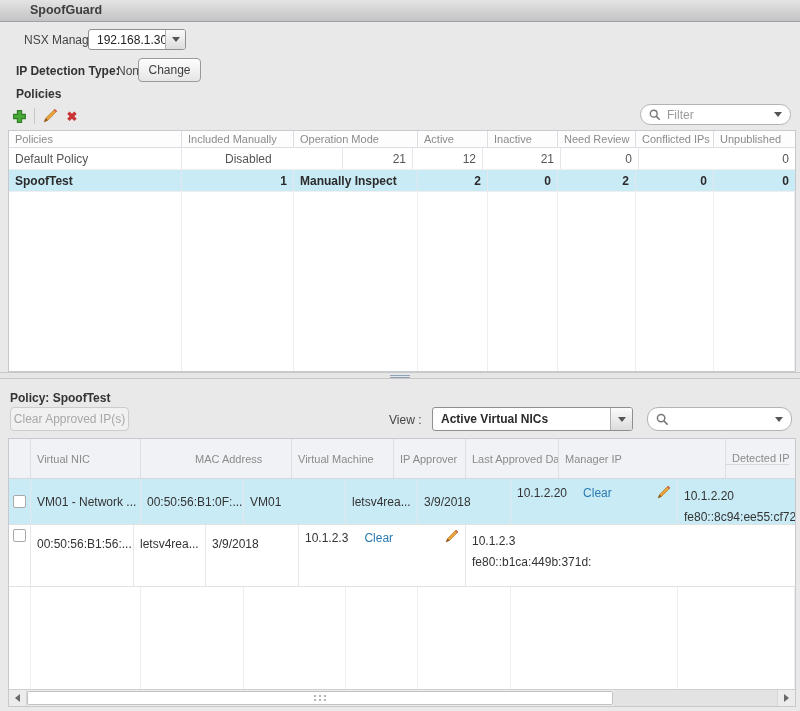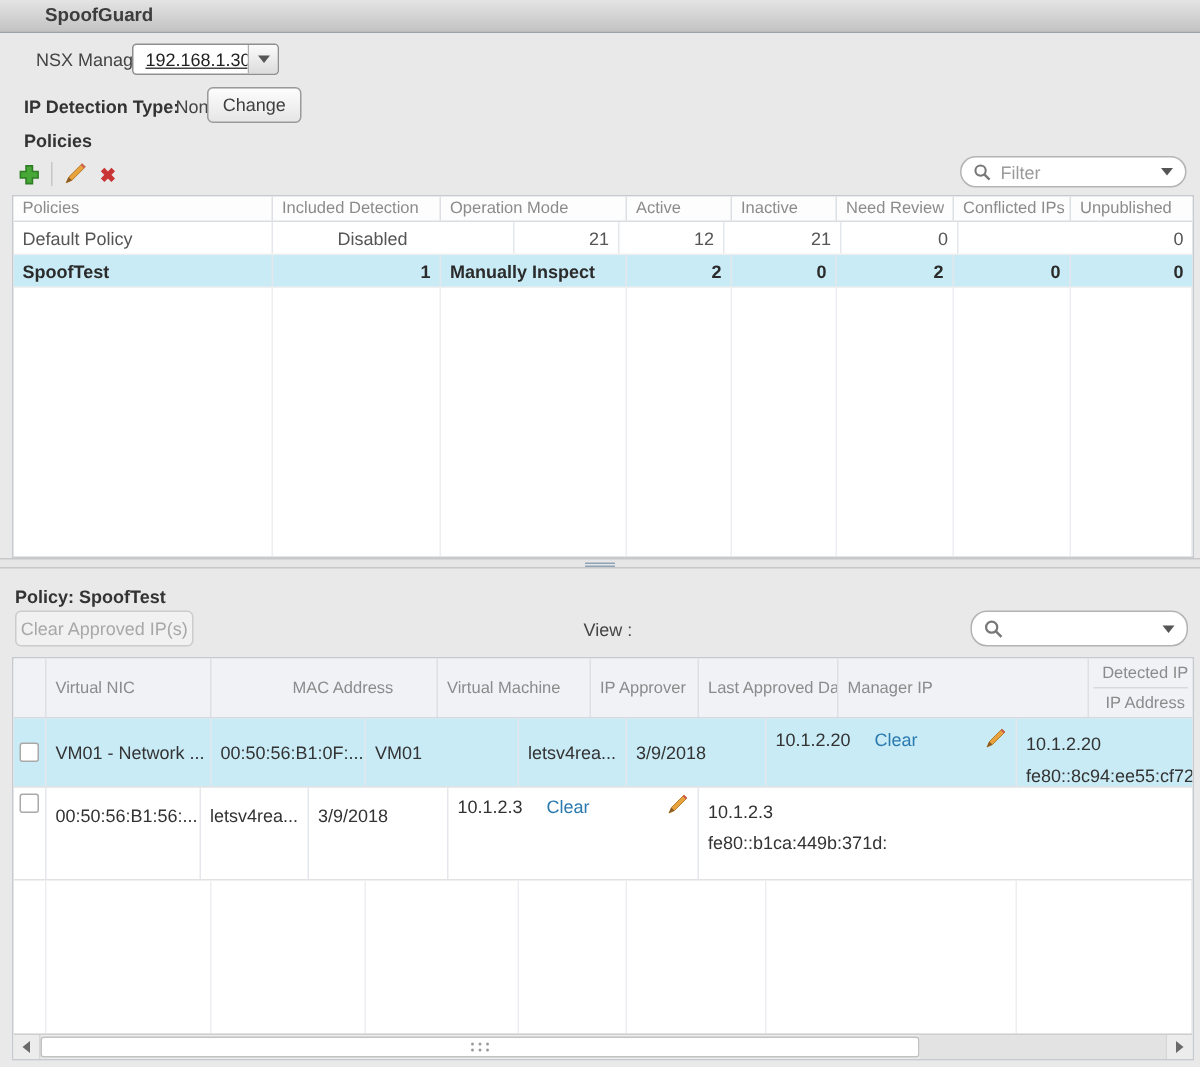--- a/index.html
+++ b/index.html
@@ -9,21 +9,21 @@
 
   
   .titlebar { position:absolute; left:0; top:0; width:800px; height:22px;
     background:linear-gradient(#e4e4e4,#c3c3c3); border-bottom:1px solid #9aa1a8;
     line-height:21px; padding-left:30px; font-weight:bold; color:#3d3d3d; font-size:12.5px; }
 
   
   .lbl { position:absolute; color:#444; }
   .bold { font-weight:bold; color:#333; }
 
-  .combo { position:absolute; background:#fff; border:1px solid #8f8f8f; border-radius:3px; display:flex; align-items:center;text-decoration:underline; }
+  .combo { position:absolute; background:#fff; border:1px solid #8f8f8f; border-radius:3px; display:flex; align-items:center; }
   .combo .val { flex:1; padding-left:8px; color:#222; white-space:nowrap; overflow:hidden; }
   .combo .arrowbtn { width:20px; align-self:stretch; border-left:1px solid #b0b0b0;
     background:linear-gradient(#fbfbfb,#dcdcdc); display:flex; align-items:center; justify-content:center; border-radius:0 2px 2px 0; }
   .caret { width:0; height:0; border-left:4px solid transparent; border-right:4px solid transparent; border-top:5px solid #555; }
 
   .btn { position:absolute; border:1px solid #9a9a9a; border-radius:4px;
     background:linear-gradient(#fdfdfd,#e6e6e6); color:#3f3f3f; text-align:center; cursor:default; }
   .btn.disabled { border-color:#cccccc; background:#f1f1f1; color:#a8a8a8; }
 
   
@@ -52,21 +52,21 @@
 
   
   .splitter { position:absolute; left:0; top:372px; width:800px; height:7px; background:#e6e6e6;
     border-top:1px solid #c8c8c8; border-bottom:1px solid #c8c8c8; }
   .grip { position:absolute; left:390px; top:1px; width:20px; }
   .grip div { height:1px; background:#8fa3b8; margin-top:1px; }
 
   
   .vtable-head { height:40px; background:#f0f2f6; border-bottom:1px solid #d5d9df; }
   .vtable-head .hcell { align-items:center; }
-  .dip-group { display:flex; flex-direction:column; padding:0;justify-content:center; }
+  .dip-group { display:flex; flex-direction:row; padding:0; }
   .dip-group > div { flex:1; display:flex; align-items:center; padding-left:6px; }
   .dip-group > div:first-child { border-bottom:1px solid #d5d9df; }
   .vrow { border-bottom:1px solid #e2e2e2; color:#333; }
   .vrow.selected { background:var(--selection,#c9ebf6); }
   .vrow .cell { position:relative; }
   .vrow.vtop .cell { align-items:flex-start; padding-top:12px; }
   .vrow.vcenter .cell { align-items:center; }
   .ipcell { flex-direction:row; align-items:flex-start !important; padding-top:7px !important; }
   .clearlink { color:var(--link,#2a7ab0); margin-left:16px; cursor:pointer; }
   .pencil-abs { position:absolute; right:5px; top:5px; }
@@ -130,21 +130,21 @@
       <circle cx="5.5" cy="5.5" r="4" fill="none" stroke="#777" stroke-width="1.6"></circle>
       <line x1="8.6" y1="8.6" x2="12.5" y2="12.5" stroke="#777" stroke-width="1.8"></line>
     </svg>
     <div class="ph">Filter</div>
     <div class="caret"></div>
   </div>
 
   <div class="tablebox" style="left:8px; top:130px; width:788px; height:242px;">
     <div class="trow ptable-head">
       <div class="cell hcell" style="width:173px;">Policies</div>
-      <div class="cell hcell" style="width:112px;">Included Detection</div>
+      <div class="cell hcell" style="width:112px;">Included Manually</div>
       <div class="cell hcell" style="width:124px;">Operation Mode</div>
       <div class="cell hcell" style="width:70px;">Active</div>
       <div class="cell hcell" style="width:70px;">Inactive</div>
       <div class="cell hcell" style="width:78px;">Need Review</div>
       <div class="cell hcell" style="width:78px;">Conflicted IPs</div>
       <div class="cell hcell last" style="flex:1;">Unpublished</div>
     </div>
 
     <div class="trow prow">
       <div class="cell" style="width:173px;">Default Policy</div>
@@ -184,20 +184,26 @@
         <div></div>
         <div></div>
       </div>
   </div>
 
   <div class="lbl bold" style="left:10px; top:391px;">Policy: SpoofTest</div>
 
   <div class="btn disabled" style="left:10px; top:407px; width:119px; height:24px; line-height:22px;">Clear Approved IP(s)</div>
 
   <div class="lbl" style="left:389px; top:413px;">View :</div>
+  <div class="combo" style="left:432px; top:407px; width:201px; height:24px;">
+    <div class="val" style="font-weight:bold; color:#2b2b2b;">Active Virtual NICs</div>
+    <div class="arrowbtn" style="width:22px;">
+        <div class="caret"></div>
+      </div>
+  </div>
 
   <div class="searchcombo" style="left:647px; top:407px; width:145px; height:24px;">
     <svg width="13" height="13" viewBox="0 0 14 14">
       <circle cx="5.5" cy="5.5" r="4" fill="none" stroke="#777" stroke-width="1.6"></circle>
       <line x1="8.6" y1="8.6" x2="12.5" y2="12.5" stroke="#777" stroke-width="1.8"></line>
     </svg>
     <div class="ph"></div>
     <div class="caret"></div>
   </div>
 

